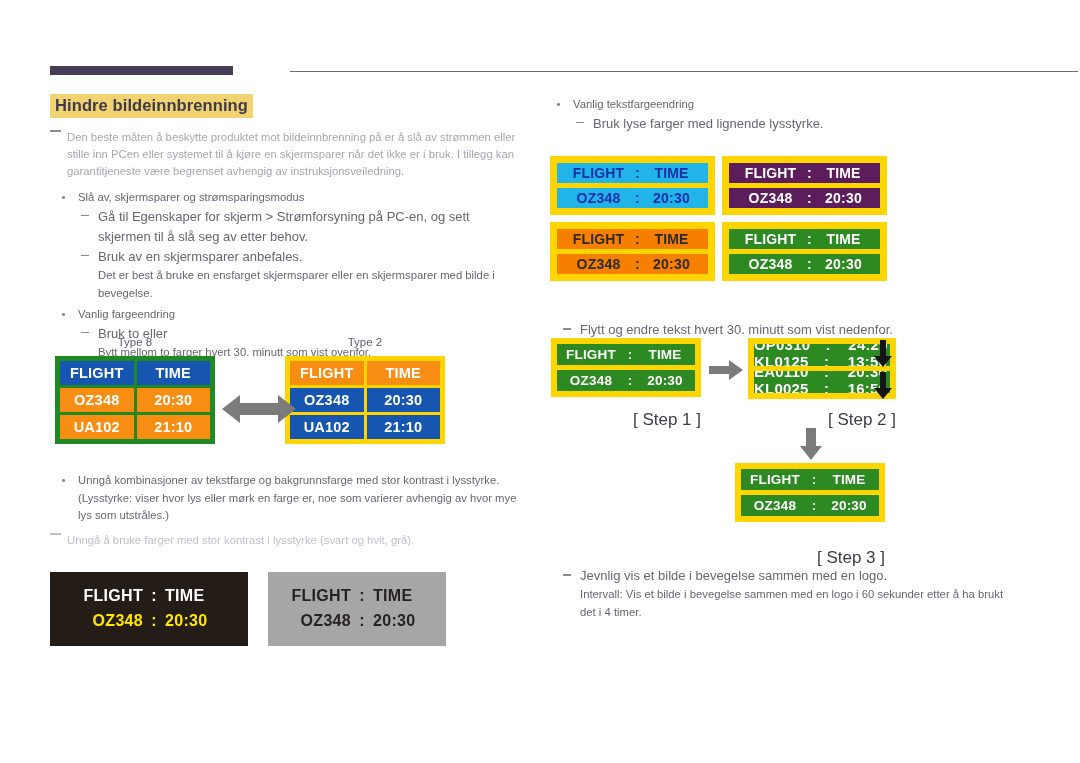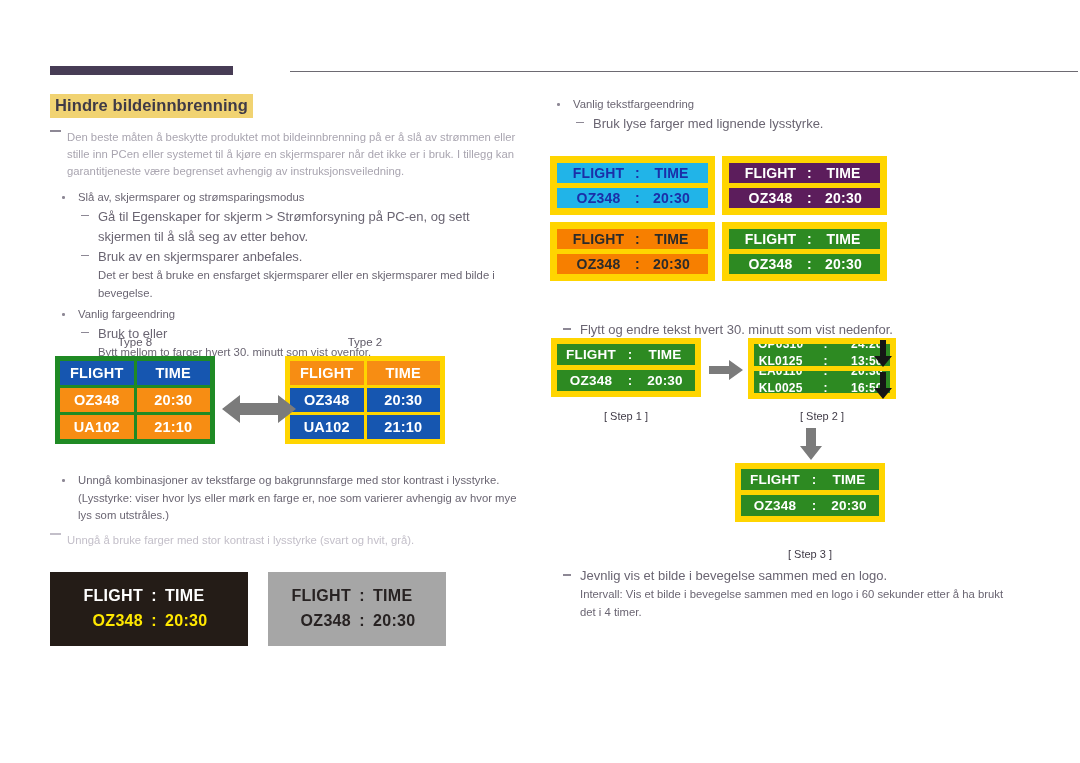--- a/index.html
+++ b/index.html
@@ -269,39 +269,39 @@
   .scroll-win {
     background: #2d8a22;
     overflow: hidden;
     height: 22px;
     position: relative;
     margin-bottom: 5px;
   }
   .scroll-win:last-child { margin-bottom: 0; }
   .scroll-win .srow {
     color: #ffffff;
-    font-size: 12px;
+    font-size: 15px;
     font-weight: bold;
     display: flex;
     justify-content: center;
     align-items: flex-end;
     line-height: 17px;
     letter-spacing: 0.2px;
     gap: 12px;
   }
   .scroll-win .srow .c1 { width: 60px; text-align: center; }
   .scroll-win .srow .sep { width: 14px; text-align: center; }
   .scroll-win .srow .c2 { width: 52px; text-align: center; }
   .scroll-win .inner { position: absolute; left: 0; right: 0; top: -8px; }
 
   .step-caption {
     position: absolute;
-    font-size: 11px;
+    font-size: 17px;
     color: #403b47;
-    text-align: center;
+    text-align: right;
   }
 
   
   .sv { display: block; }
 </style>
 </head>
 <body>
 
 <div class="header-rule">
   <div class="bar"></div>

